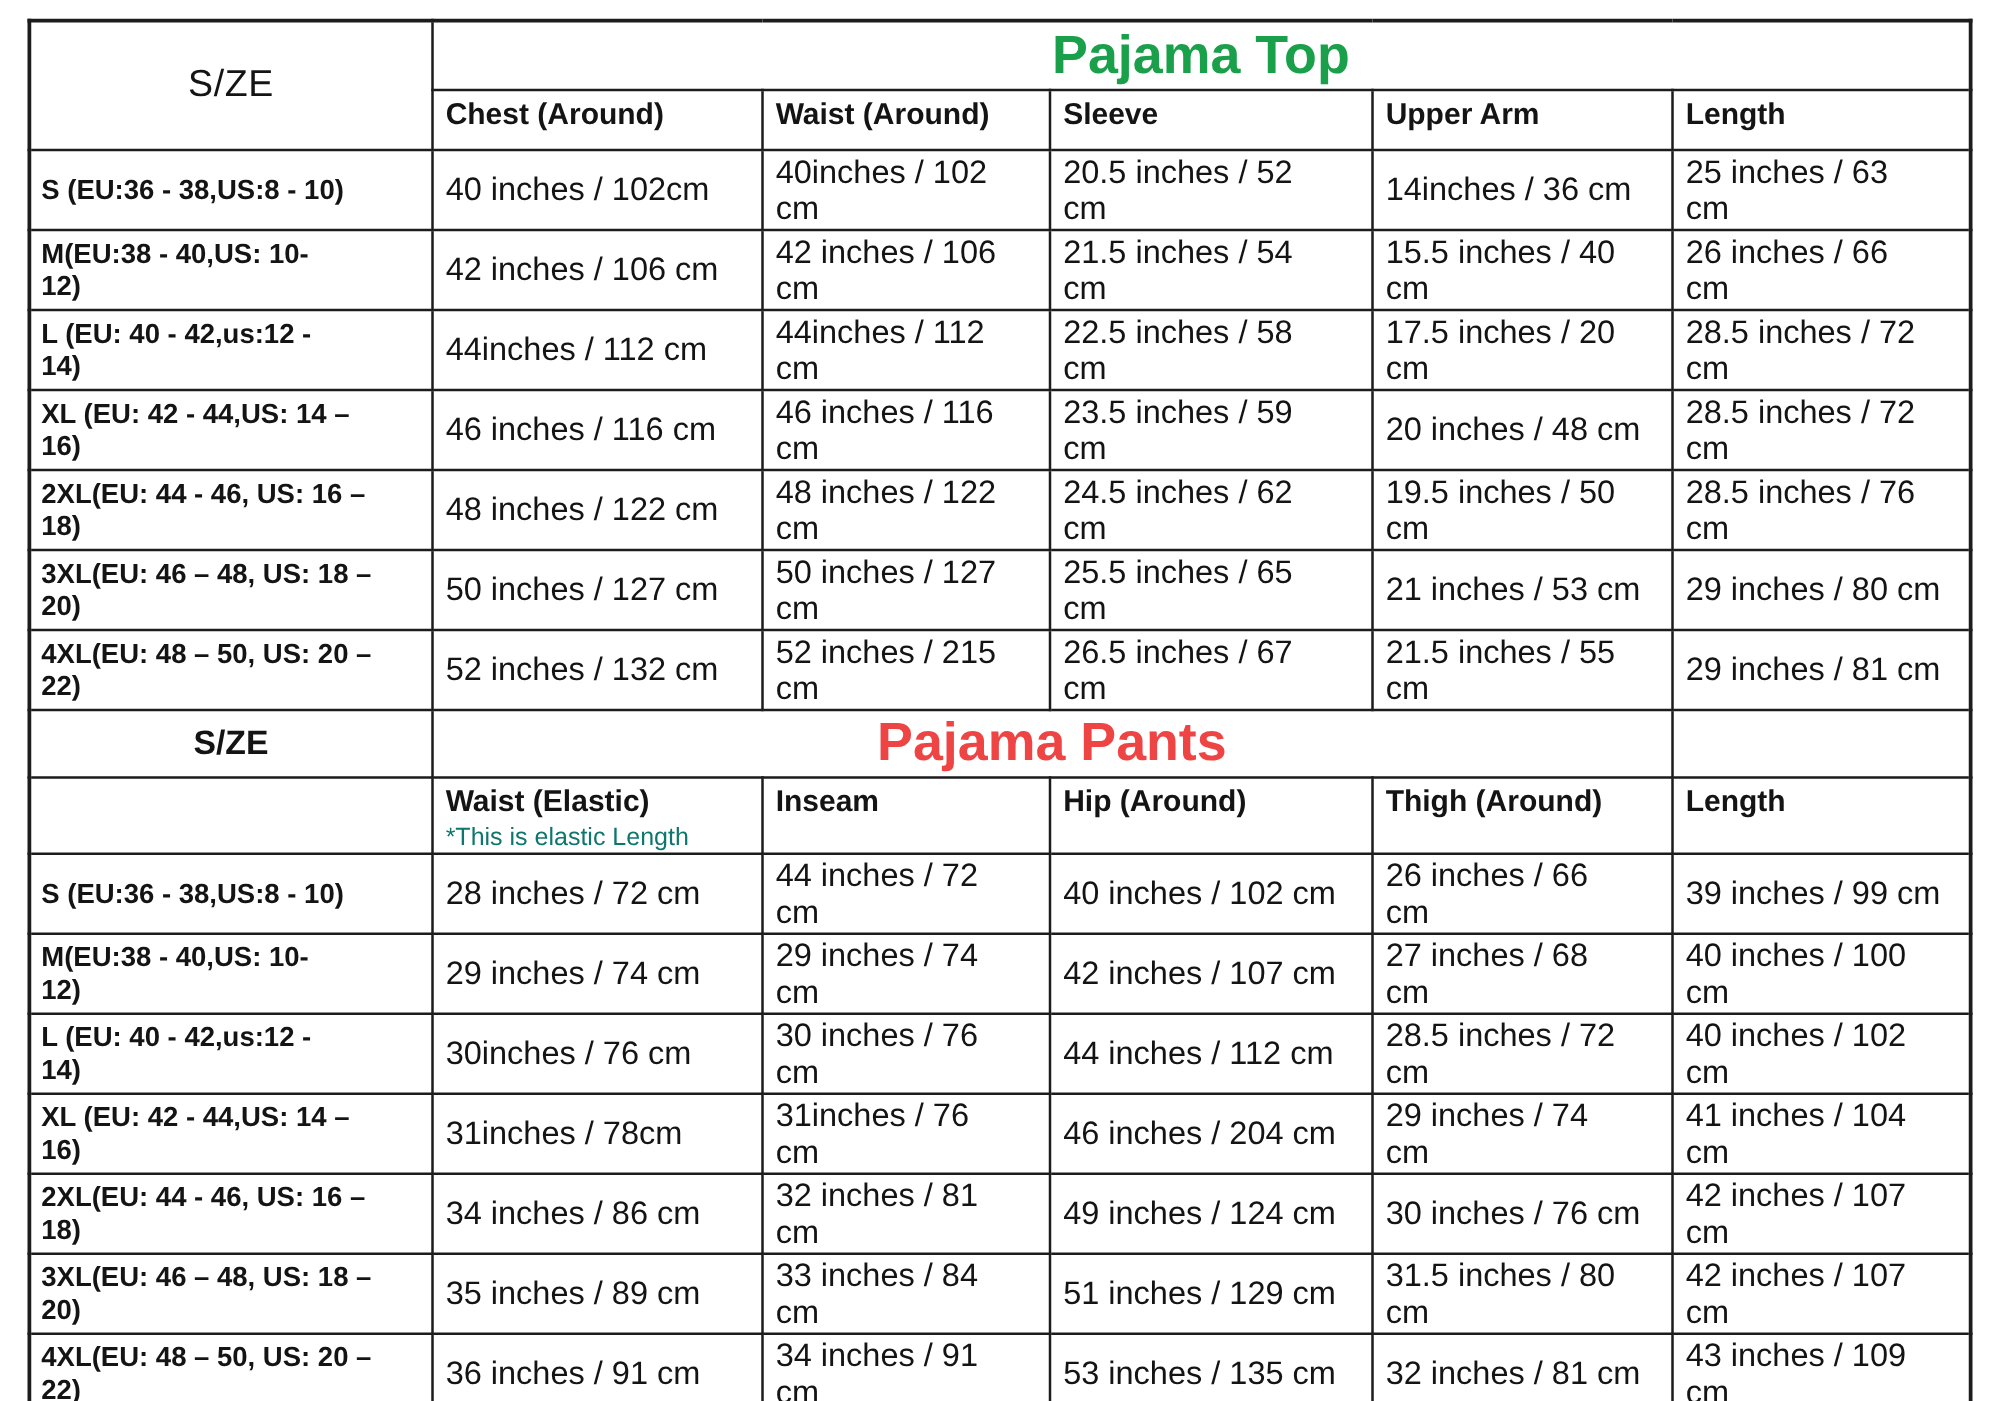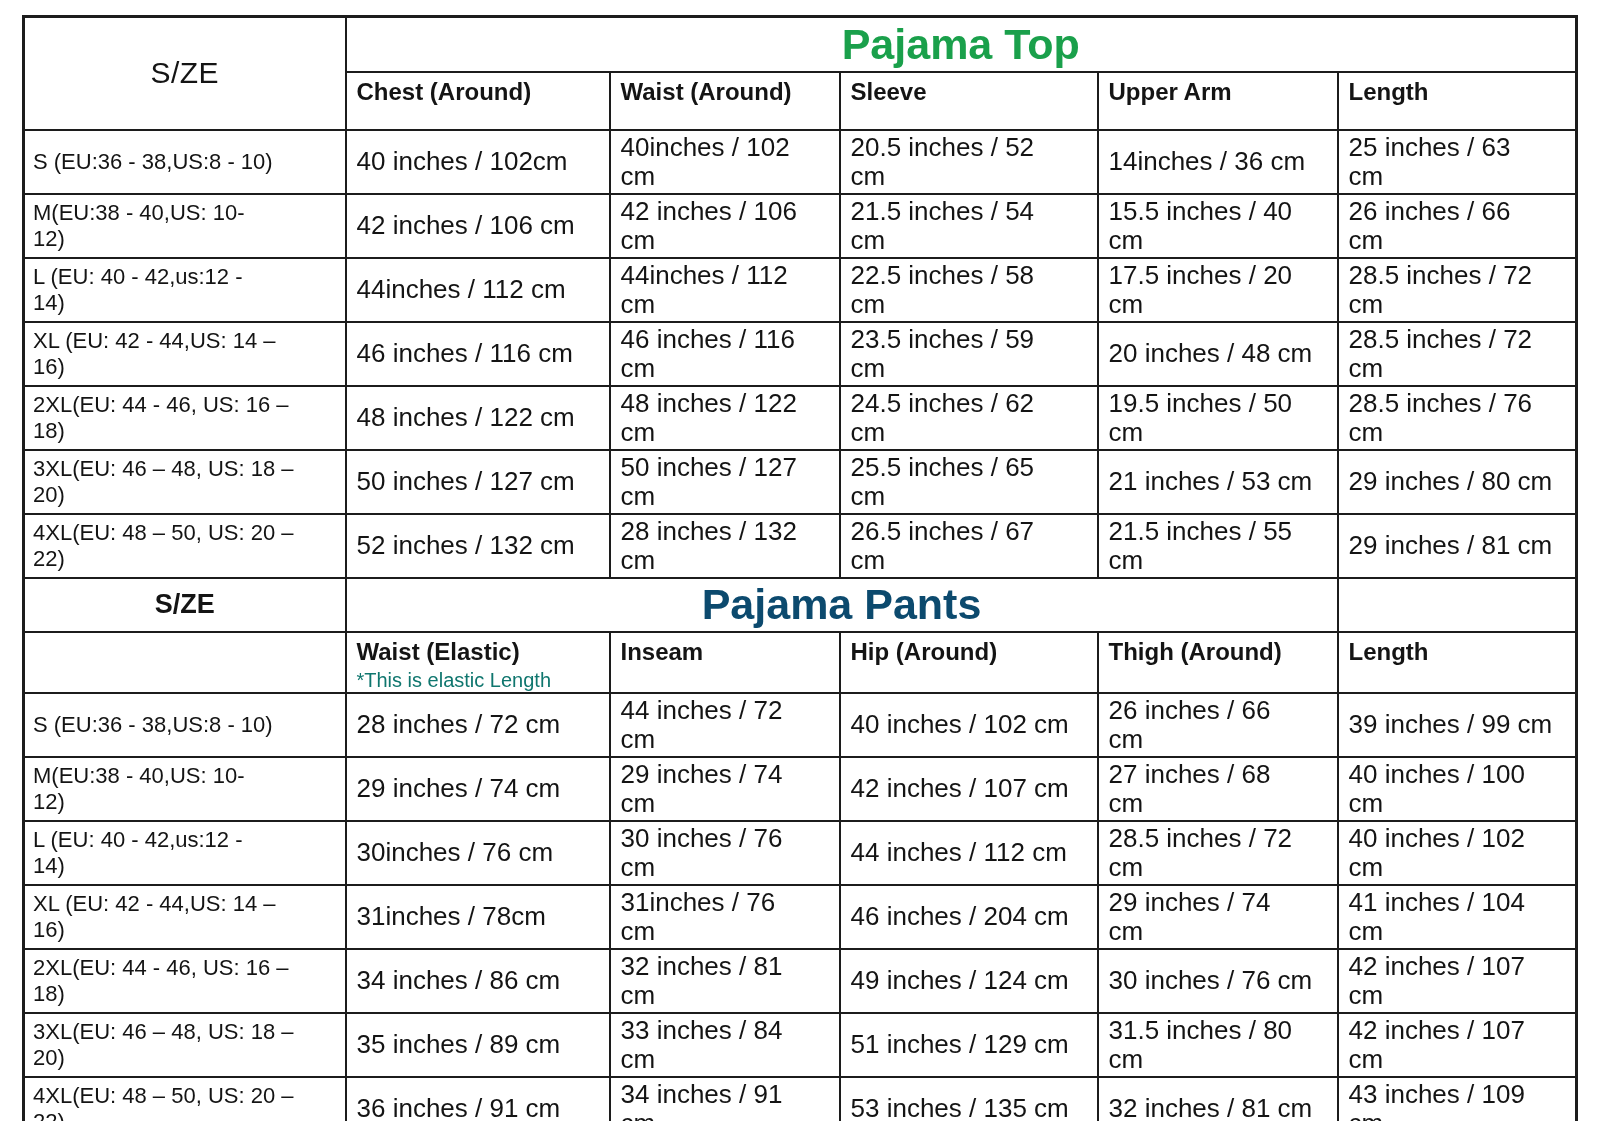--- a/index.html
+++ b/index.html
@@ -27,21 +27,21 @@
     overflow: hidden;
     box-sizing: border-box;
   }
   table.size-chart {
     border: 3px solid #1c1c1c;
   }
   
 
   
   tr.r-title-top   { height: 55px; }
-  tr.r-head-top    { height: 58px; }
+  tr.r-head-top    { height: 48px; }
   tr.r-data        { height: 61px; }
   tr.r-title-pants { height: 54px; }
   tr.r-head-pants  { height: 53px; }
 
   
   .c-sizehead-top {
     text-align: center;
     vertical-align: middle;
     font-size: 30px;
     font-weight: normal;
@@ -53,38 +53,38 @@
     font-size: 27px;
     font-weight: bold;
   }
   .c-title {
     text-align: center;
     vertical-align: middle;
     font-weight: bold;
     font-size: 43px;
   }
   .c-title-top   { color: #1aa04b; }
-  .c-title-pants { color: #0c4a6e; }
+  .c-title-pants { color: #ef4444; }
   .c-head {
     vertical-align: top;
     font-weight: bold;
     font-size: 24px;
     padding: 5px 4px 0 10px;
     line-height: 27px;
   }
   .c-head .note {
     font-weight: normal;
     font-size: 20px;
     color: #0f766e;
     line-height: 24px;
     margin-top: 3px;
   }
   .c-size {
     vertical-align: middle;
-    font-weight: normal;
+    font-weight: bold;
     font-size: 22px;
     line-height: 26px;
     padding: 2px 4px 2px 8px;
     white-space: pre-line;
   }
   .c-val {
     vertical-align: middle;
     font-size: 26px;
     line-height: 29px;
     padding: 2px 4px 2px 10px;
@@ -189,21 +189,21 @@
 cm</td>
       <td class="c-val">25.5 inches / 65
 cm</td>
       <td class="c-val">21 inches / 53 cm</td>
       <td class="c-val">29 inches / 80 cm</td>
     </tr>
     <tr class="r-data">
       <td class="c-size">4XL(EU: 48 – 50, US: 20 –
 22)</td>
       <td class="c-val">52 inches / 132 cm</td>
-      <td class="c-val">28 inches / 132
+      <td class="c-val">52 inches / 215
 cm</td>
       <td class="c-val">26.5 inches / 67
 cm</td>
       <td class="c-val">21.5 inches / 55
 cm</td>
       <td class="c-val">29 inches / 81 cm</td>
     </tr>
 
     <tr class="r-title-pants">
       <td class="c-sizehead-pants">S/ZE</td>

